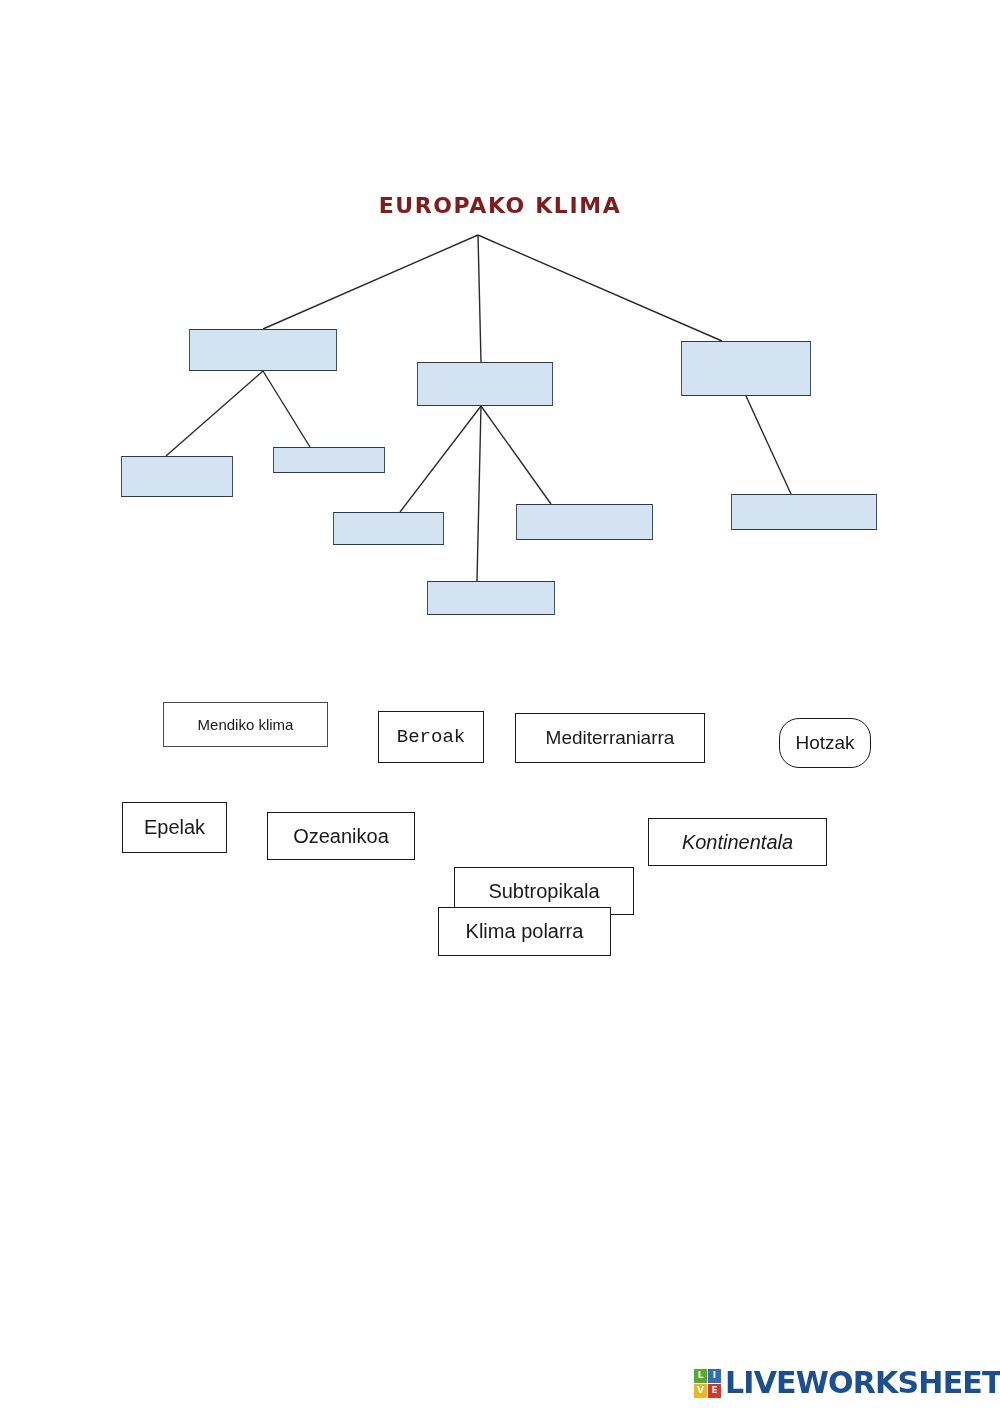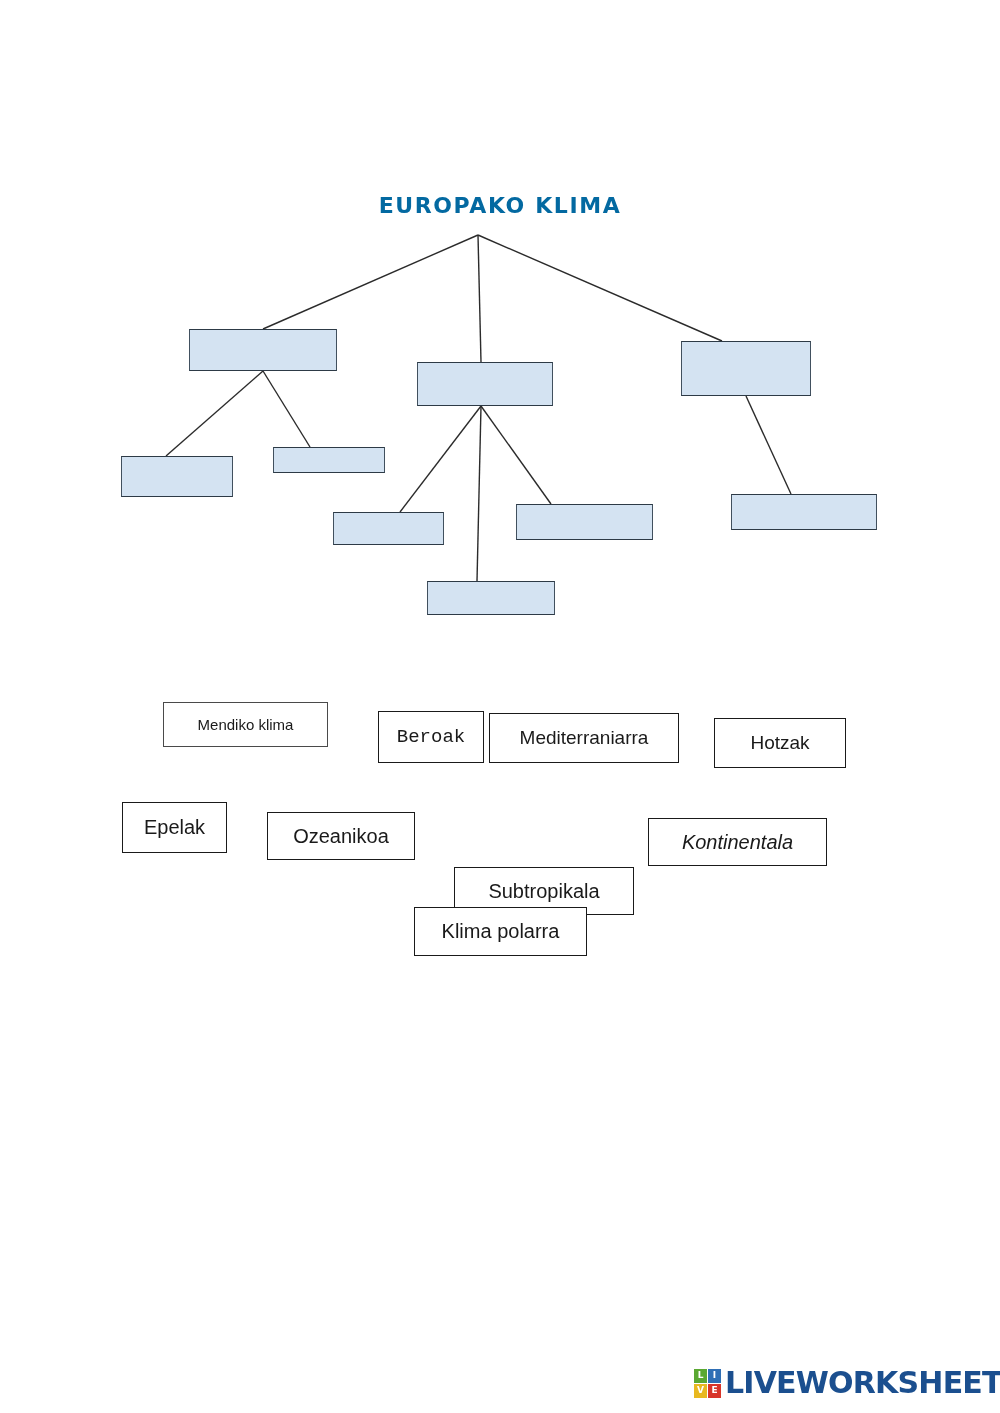--- a/index.html
+++ b/index.html
@@ -28,21 +28,21 @@
   #diagram-title {
     position: absolute;
     left: 0;
     top: 193px;
     width: 1000px;
     text-align: center;
     font-family: "DejaVu Sans", sans-serif;
     font-weight: bold;
     font-size: 22px;
     letter-spacing: 1.6px;
-    color: #0369a1;
+    color: #7f1d1d;
     white-space: nowrap;
   }
 
   
   #tree-connectors {
     position: absolute;
     left: 0;
     top: 0;
     width: 1000px;
     height: 700px;
@@ -147,27 +147,27 @@
       <div class="blank-box" style="left: 273px; top: 447px; width: 112px; height: 26px; background: rgb(212, 227, 242);"></div>
       <div class="blank-box" style="left: 333px; top: 512px; width: 111px; height: 33px; background: rgb(212, 227, 242);"></div>
       <div class="blank-box" style="left: 516px; top: 504px; width: 137px; height: 36px; background: rgb(212, 227, 242);"></div>
       <div class="blank-box" style="left: 731px; top: 494px; width: 146px; height: 36px; background: rgb(212, 227, 242);"></div>
       <div class="blank-box" style="left: 427px; top: 581px; width: 128px; height: 34px; background: rgb(212, 227, 242);"></div>
     </div>
 
   <div id="word-bank-layer">
       <div class="word-box small-type" style="left: 163px; top: 702px; width: 165px; height: 45px;">Mendiko klima</div>
       <div class="word-box mid-type" style="left: 378px; top: 711px; width: 106px; height: 52px; font-family: Liberation Mono, monospace;">Beroak</div>
-      <div class="word-box mid-type" style="left: 489px; top: 713px; width: 190px; height: 50px;">Mediterraniarra</div>
-      <div class="word-box mid-type" style="left: 714px; top: 718px; width: 132px; height: 50px;">Hotzak</div>
+      <div class="word-box mid-type" style="left: 515px; top: 713px; width: 190px; height: 50px;">Mediterraniarra</div>
+      <div class="word-box mid-type" style="left: 779px; top: 718px; width: 92px; height: 50px; border-radius: 20px;">Hotzak</div>
       <div class="word-box big-type" style="left: 122px; top: 802px; width: 105px; height: 51px;">Epelak</div>
       <div class="word-box big-type" style="left: 267px; top: 812px; width: 148px; height: 48px;">Ozeanikoa</div>
       <div class="word-box big-type" style="left: 454px; top: 819px; width: 180px; height: 48px; margin-top: 48px;">Subtropikala</div>
       <div class="word-box big-type" style="left: 648px; top: 818px; width: 179px; height: 48px; font-style: italic;">Kontinentala</div>
-      <div class="word-box big-type" style="left: 414px; top: 907px; width: 173px; height: 49px;">Klima polarra</div>
+      <div class="word-box big-type" style="left: 438px; top: 907px; width: 173px; height: 49px;">Klima polarra</div>
     </div>
 
   <div id="lws-logo">
     <div id="lws-tiles">
         <span class="lws-tile" style="background: rgb(90, 168, 50);">L</span>
         <span class="lws-tile" style="background: rgb(47, 111, 181);">I</span>
         <span class="lws-tile" style="background: rgb(232, 184, 32);">V</span>
         <span class="lws-tile" style="background: rgb(216, 53, 42);">E</span>
       </div>
     <div id="lws-wordmark">LIVEWORKSHEETS</div>

